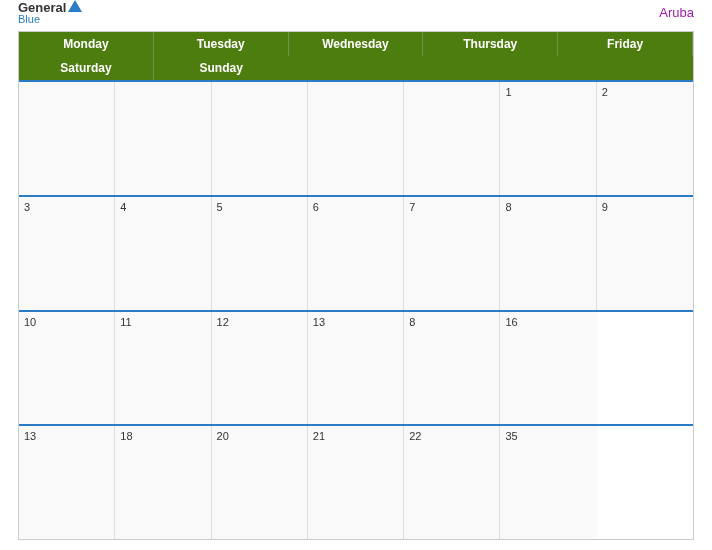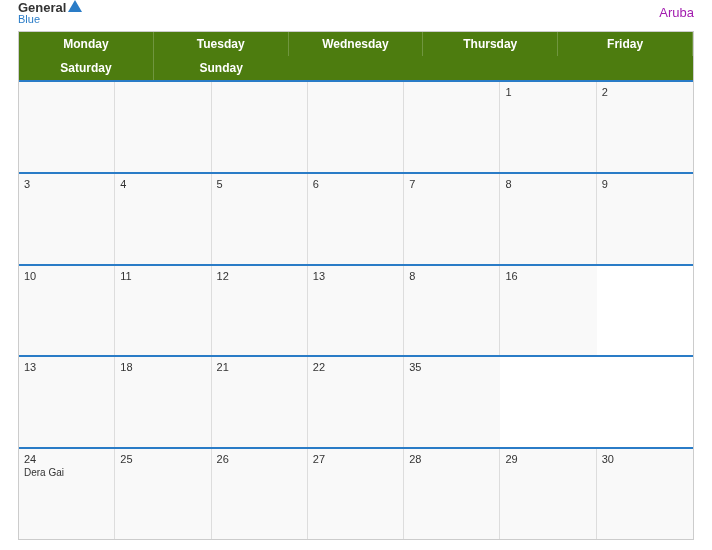--- a/index.html
+++ b/index.html
@@ -204,49 +204,28 @@
       </div>
 
       <div class="cal-week">
         <div class="cal-cell">
           <span class="day-num">13</span>
         </div>
         <div class="cal-cell">
           <span class="day-num">18</span>
         </div>
         <div class="cal-cell">
+          <span class="day-num">20</span>
+        </div>
+        <div class="cal-cell">
           <span class="day-num">21</span>
         </div>
         <div class="cal-cell">
           <span class="day-num">22</span>
         </div>
         <div class="cal-cell">
           <span class="day-num">35</span>
         </div>
       </div>
 
-      <div class="cal-week">
-        <div class="cal-cell">
-          <span class="day-num">24</span>
-          <span class="day-event">Dera Gai</span>
-        </div>
-        <div class="cal-cell">
-          <span class="day-num">25</span>
-        </div>
-        <div class="cal-cell">
-          <span class="day-num">26</span>
-        </div>
-        <div class="cal-cell">
-          <span class="day-num">27</span>
-        </div>
-        <div class="cal-cell">
-          <span class="day-num">28</span>
-        </div>
-        <div class="cal-cell">
-          <span class="day-num">29</span>
-        </div>
-        <div class="cal-cell">
-          <span class="day-num">30</span>
-        </div>
-      </div>
     </div>
   </div>
 </div>
 
 </body></html>

